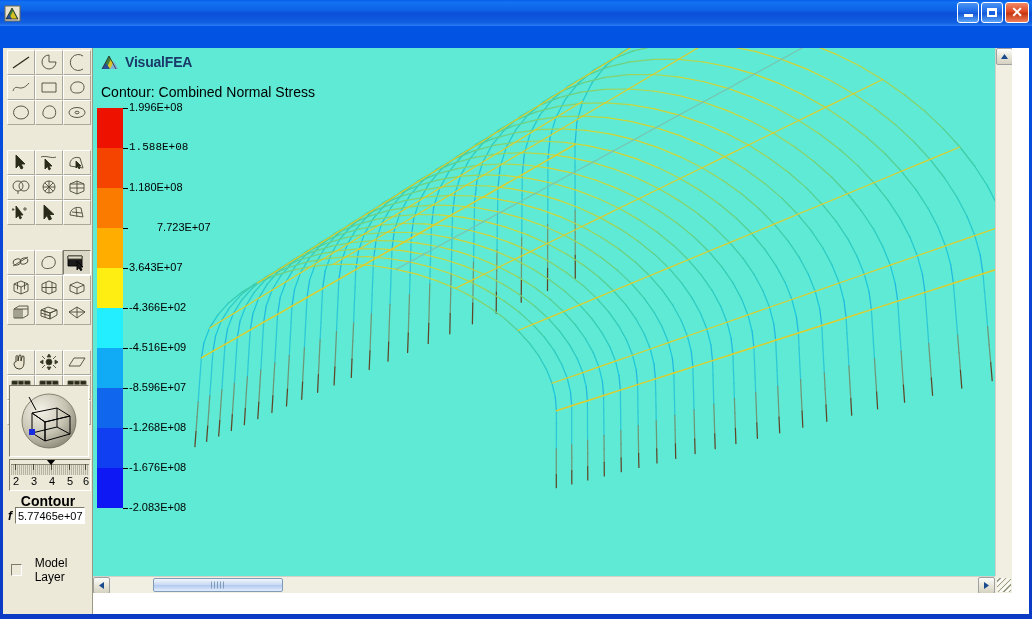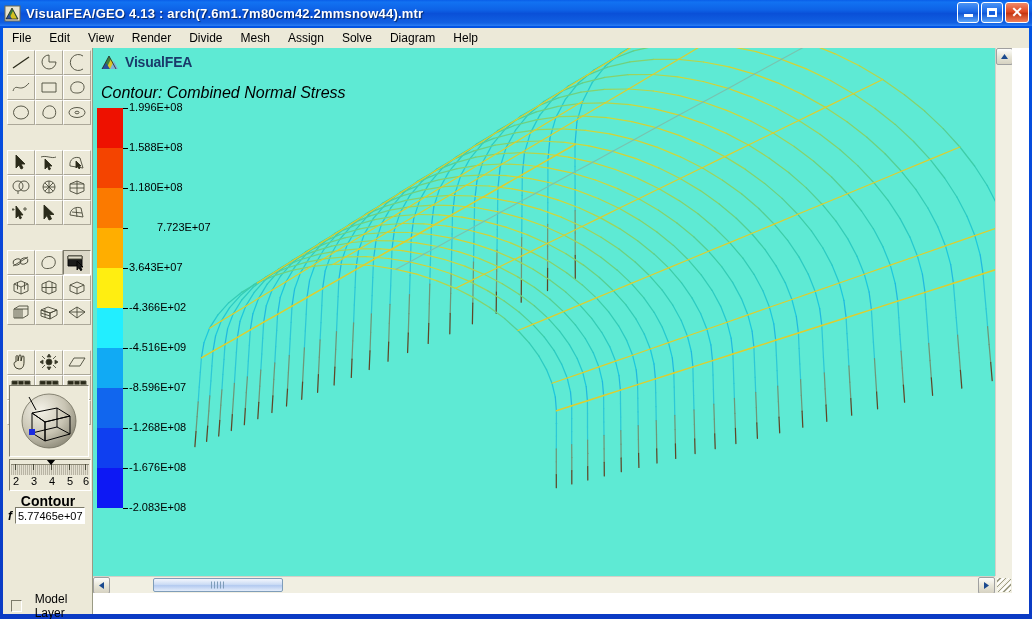--- a/index.html
+++ b/index.html
@@ -143,21 +143,21 @@
     width: 70px; height: 17px;
     background: #fff;
     border-top: 1px solid #7c7a6a; border-left: 1px solid #7c7a6a;
     border-right: 1px solid #ffffff; border-bottom: 1px solid #ffffff;
     font-size: 11px; color: #000;
     padding: 1px 2px; line-height: 14px;
     font-family: "Liberation Sans", sans-serif;
     white-space: nowrap; overflow: hidden;
   }
   .modellayer-row {
-    position: absolute; left: 8px; top: 544px;
+    position: absolute; left: 8px; top: 508px;
     display: flex; align-items: center; gap: 13px; justify-content: center;
   }
   .chk {
     width: 12px; height: 12px; background: #ece9d8;
     border-top: 1px solid #7c7a6a; border-left: 1px solid #7c7a6a;
     border-right: 1px solid #ffffff; border-bottom: 1px solid #ffffff;
   }
   .modellayer-label { font-size: 12px; color: #000; }
 
   
@@ -176,21 +176,21 @@
     position: absolute; left: 8px; top: 6px;
     display: flex; align-items: center; gap: 6px;
   }
   .logo-mark { width: 18px; height: 16px; position: relative; }
   .logo-text {
     font-size: 14px; font-weight: bold; color: #1a3a6a;
     letter-spacing: -0.2px;
   }
   .contour-title {
     position: absolute; left: 8px; top: 36px;
-    font-size: 16px; color: #000; font-style: italic;
+    font-size: 14px; color: #000;
   }
 
   
   .legend { position: absolute; left: 4px; top: 60px; width: 110px; }
   .legend-bar { position: absolute; left: 0; top: 0; width: 26px; }
   .legend-band { width: 26px; height: 40px; }
   .legend-ticks { position: absolute; left: 26px; top: 0; width: 6px; }
   .legend-tick { position: absolute; left: 0; width: 5px; height: 1px; background: #000; }
   .legend-label {
     position: absolute; left: 32px;
@@ -243,46 +243,33 @@
   <div class="titlebar">
     <div class="title-icon">
       <svg width="17" height="17" viewBox="0 0 17 17">
         <rect x="1" y="1" width="15" height="15" fill="#e8e4d0" stroke="#6b6b55"></rect>
         <polygon points="2,14 8,3 14,14" fill="#3a7a3a"></polygon>
         <polygon points="5,14 9,6 13,14" fill="#d4c020"></polygon>
         <polygon points="2,14 5,9 8,14" fill="#2a4f9a"></polygon>
         <polyline points="2,14 8,3 14,14 2,14" fill="none" stroke="#1a1a1a" stroke-width="0.7"></polyline>
       </svg>
     </div>
-    <div class="title-text">VisualFEA/GEO 4.13 :  arch(7.6m1.7m80cm42.2mmsnow44).mtr</div>
     <div class="win-buttons">
       <div class="wbtn min">
           <div class="wb-min-glyph"></div>
         </div>
       <div class="wbtn max">
           <div class="wb-max-glyph"></div>
         </div>
       <div class="wbtn close">
           <div class="wb-close-glyph">✕</div>
         </div>
     </div>
   </div>
 
-  <div class="menubar">
-    <div class="menu-item">File</div>
-    <div class="menu-item">Edit</div>
-    <div class="menu-item">View</div>
-    <div class="menu-item">Render</div>
-    <div class="menu-item">Divide</div>
-    <div class="menu-item">Mesh</div>
-    <div class="menu-item">Assign</div>
-    <div class="menu-item">Solve</div>
-    <div class="menu-item">Diagram</div>
-    <div class="menu-item">Help</div>
-  </div>
 
   <div class="client">
 
     <div class="toolpanel">
       <div class="tool-grid" id="tool-grid">
           <div class="tbtn">
             <svg width="22" height="19" viewBox="0 0 22 19" stroke="#4a4a3a" fill="none" stroke-width="0.9" stroke-linejoin="round">
               <line x1="3" y1="15" x2="19" y2="4" stroke="#2a2a1a" stroke-width="1.3"></line>
             </svg>
           </div>
@@ -625,21 +612,21 @@
               <div class="legend-tick" style="top: 160px;"></div>
               <div class="legend-tick" style="top: 200px;"></div>
               <div class="legend-tick" style="top: 240px;"></div>
               <div class="legend-tick" style="top: 280px;"></div>
               <div class="legend-tick" style="top: 320px;"></div>
               <div class="legend-tick" style="top: 360px;"></div>
               <div class="legend-tick" style="top: 400px;"></div>
             </div>
           <div id="legend-labels">
               <div class="legend-label" style="top: 0px;">1.996E+08</div>
-              <div class="legend-label" style="top: 40px;">1.588E+08</div>
+              <div class="legend-label" style="top: 40px; font-family: Liberation Mono, monospace;">1.588E+08</div>
               <div class="legend-label" style="top: 80px;">1.180E+08</div>
               <div class="legend-label" style="top: 120px; margin-left: 28px;">7.723E+07</div>
               <div class="legend-label" style="top: 160px;">3.643E+07</div>
               <div class="legend-label" style="top: 200px;">-4.366E+02</div>
               <div class="legend-label" style="top: 240px;">-4.516E+09</div>
               <div class="legend-label" style="top: 280px;">-8.596E+07</div>
               <div class="legend-label" style="top: 320px;">-1.268E+08</div>
               <div class="legend-label" style="top: 360px;">-1.676E+08</div>
               <div class="legend-label" style="top: 400px;">-2.083E+08</div>
             </div>

